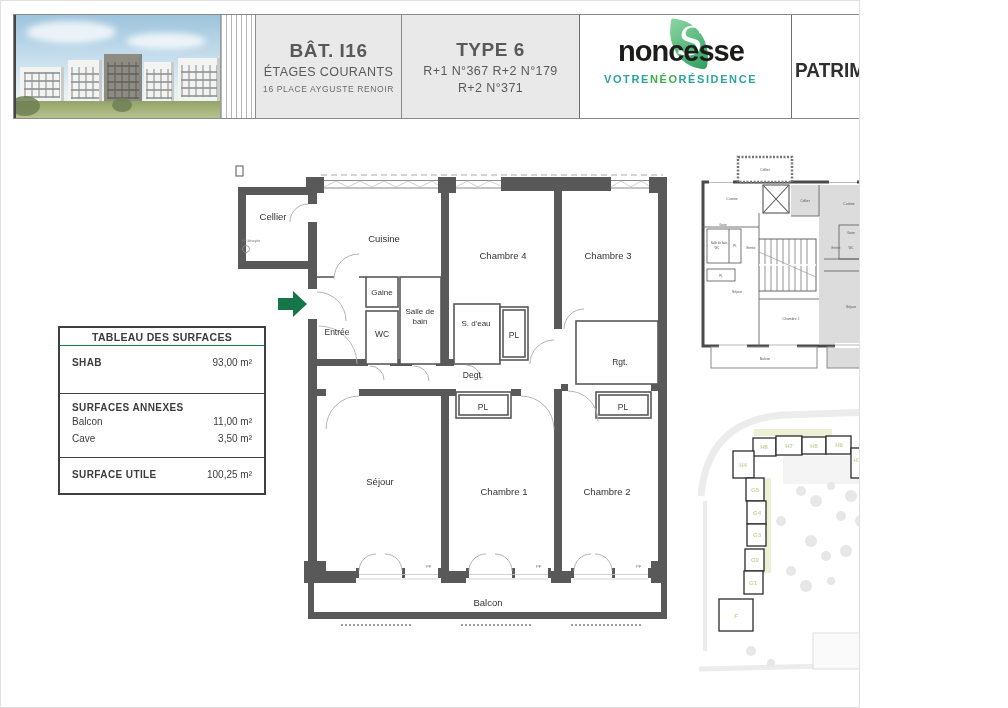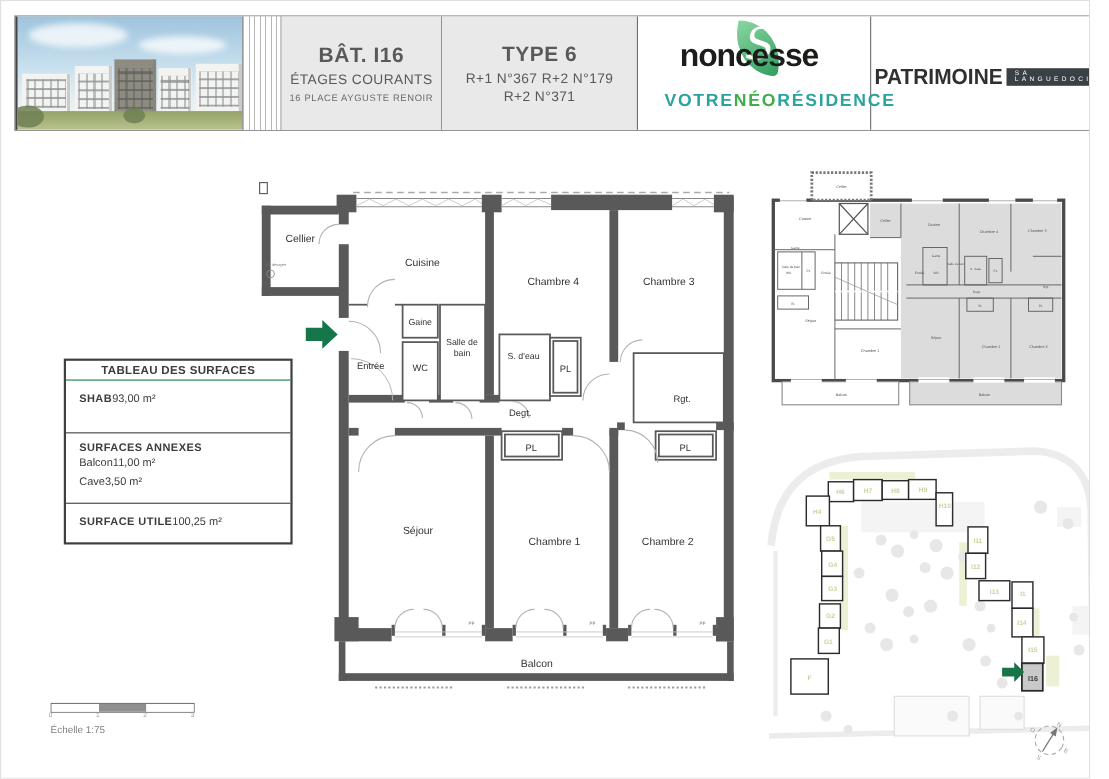--- a/index.html
+++ b/index.html
@@ -1,49 +1,49 @@
 <!DOCTYPE html>
 <html><head>
 <meta charset="utf-8">
 <style>
   html,body{margin:0;padding:0;background:#fff;}
-  #sheet{position:relative;width:991px;height:708px;background:#fff;font-family:"Liberation Sans",sans-serif;overflow:hidden;border:1px solid #e0e0e0;box-sizing:border-box;}
+  #sheet{position:relative;width:860px;height:708px;background:#fff;font-family:"Liberation Sans",sans-serif;overflow:hidden;border:1px solid #e0e0e0;box-sizing:border-box;}
   
   #header{position:absolute;left:12px;top:13px;width:984px;height:105px;display:flex;border:1px solid #8a8a8a;box-sizing:border-box;background:#fff;}
   .hcell{box-sizing:border-box;height:100%;}
   #photo{position:relative;width:206px;overflow:hidden;border-left:2px solid #444;background:linear-gradient(180deg,#9ec4dd 0%,#c9e0ee 45%,#e4eef4 72%,#e9f0ee 78%);}
   .cloud{position:absolute;background:rgba(255,255,255,.75);border-radius:50%;filter:blur(3px);}
   .bldg{position:absolute;background:#f3f4f1;box-shadow:inset -3px 0 0 rgba(120,125,128,.35);}
   .bldg .win{position:absolute;inset:15% 8% 10% 8%;opacity:.55;background:repeating-linear-gradient(0deg,rgba(60,66,72,.8) 0 2px,transparent 2px 8px),repeating-linear-gradient(90deg,rgba(60,66,72,.55) 0 2px,transparent 2px 7px);}
   #ground{position:absolute;left:0;right:0;bottom:0;height:17%;background:linear-gradient(180deg,#93a369,#b7c38d);}
   .shrub{position:absolute;border-radius:50%;background:#6f7f52;opacity:.85;}
   #stripes{width:36px;background:repeating-linear-gradient(90deg,#b5b5b5 0 1px,#fff 1px 5px);border-left:1px solid #9a9a9a;border-right:1px solid #8a8a8a;}
   .graycell{background:#e9e9e9;color:#595959;display:flex;flex-direction:column;justify-content:center;align-items:center;text-align:center;border-right:1px solid #8a8a8a;}
   #cell-bat{width:146px;}
   #cell-type{width:178px;border-right:1px solid #6d6d6d;}
   .h-big{font-size:19px;font-weight:600;letter-spacing:.5px;}
   .h-mid{font-size:12.5px;margin-top:3px;letter-spacing:.4px;}
   .h-sml{font-size:8.5px;margin-top:5px;letter-spacing:.6px;color:#6b6b6b;}
   #cell-noncesse{width:212px;background:#fff;position:relative;border-right:1px solid #6d6d6d;}
   #leaf{position:absolute;left:88px;top:6px;width:42px;height:46px;background:linear-gradient(140deg,#8ad6a0,#2f9e5f);border-radius:4% 85% 10% 85%;transform:rotate(8deg);}
   #leaf-s{position:absolute;left:97px;top:2px;color:#fff;font-family:"DejaVu Serif",serif;font-style:italic;font-size:40px;line-height:48px;}
   #noncesse-word{position:absolute;left:38px;top:20px;font-size:29px;font-weight:bold;color:#1c1c1a;letter-spacing:-1px;}
-  #noncesse-tag{position:absolute;left:24px;top:68px;font-size:16px;letter-spacing:1.6px;font-weight:bold;}
+  #noncesse-tag{position:absolute;left:24px;top:58px;font-size:11px;letter-spacing:1.6px;font-weight:bold;}
   .tag-teal{color:#2ba39e;} .tag-green{color:#3fae49;}
   #cell-patrimoine{width:202px;background:#fff;display:flex;flex-direction:row;align-items:center;justify-content:flex-start;padding-top:6px;box-sizing:border-box;}
   #house{width:30px;height:30px;background:#d23b2f;clip-path:polygon(50% 0%,100% 36%,85% 36%,85% 100%,15% 100%,15% 36%,0% 36%);}
   #patri-word{font-size:20px;font-weight:bold;color:#2f2f2f;letter-spacing:0;transform:scaleX(.95);margin-top:1px;}
   #patri-bar{background:#3a4044;color:#fff;font-size:6px;letter-spacing:3px;padding:2px 8px;margin-top:1px;}
   .patri-addr{font-size:6.5px;color:#555;margin-top:6px;line-height:1.5;text-align:center;}
   
   #surfaces{position:absolute;left:57px;top:325px;width:208px;border:2px solid #3f3f3f;background:#fff;color:#3c3c3c;font-size:10px;box-sizing:border-box;}
   #surfaces .s-title{text-align:center;font-size:10.5px;padding:3px 0 2px;border-bottom:1px solid #15803d;letter-spacing:.3px;}
   .s-sec{padding:8px 12px 10px;}
   .s-sec + .s-sec{border-top:1px solid #3f3f3f;}
-  .s-row{display:flex;line-height:1.7;}
+  .s-row{display:flex;justify-content:space-between;line-height:1.7;}
   .s-b{font-weight:bold;letter-spacing:.4px;}
   
   svg{font-family:"Liberation Sans",sans-serif;}
   #plan-main{position:absolute;left:225px;top:163px;}
   #plan-mini{position:absolute;left:698px;top:148px;}
   #site-plan{position:absolute;left:690px;top:400px;}
   
   #scalebar{position:absolute;left:45px;top:638px;width:140px;color:#8a8a8a;}
   #sb-bar{display:flex;width:129px;height:7px;border:1px solid #777;box-sizing:content-box;}
   #sb-bar span{height:100%;}
@@ -493,28 +493,14 @@
       <polygon points="263,258 260,266 266,266" fill="#777"></polygon>
       <g font-size="5.5" fill="#999" text-anchor="middle">
         <text x="263" y="257">N</text>
         <text x="281" y="274">E</text>
         <text x="263" y="292">S</text>
         <text x="245" y="274">O</text>
       </g>
     </g>
   </svg>
 
-  <div id="scalebar">
-    <div id="sb-bar">
-      <span class="sb-w"></span>
-        <span class="sb-d"></span>
-        <span class="sb-w"></span>
-    </div>
-    <div id="sb-ticks">
-      <span style="left:0">0</span>
-      <span style="left:43px">1</span>
-      <span style="left:86px">2</span>
-      <span style="left:129px">3</span>
-    </div>
-    <div id="sb-label">Échelle 1:75</div>
-  </div>
 
 </div>
 
 </body></html>

